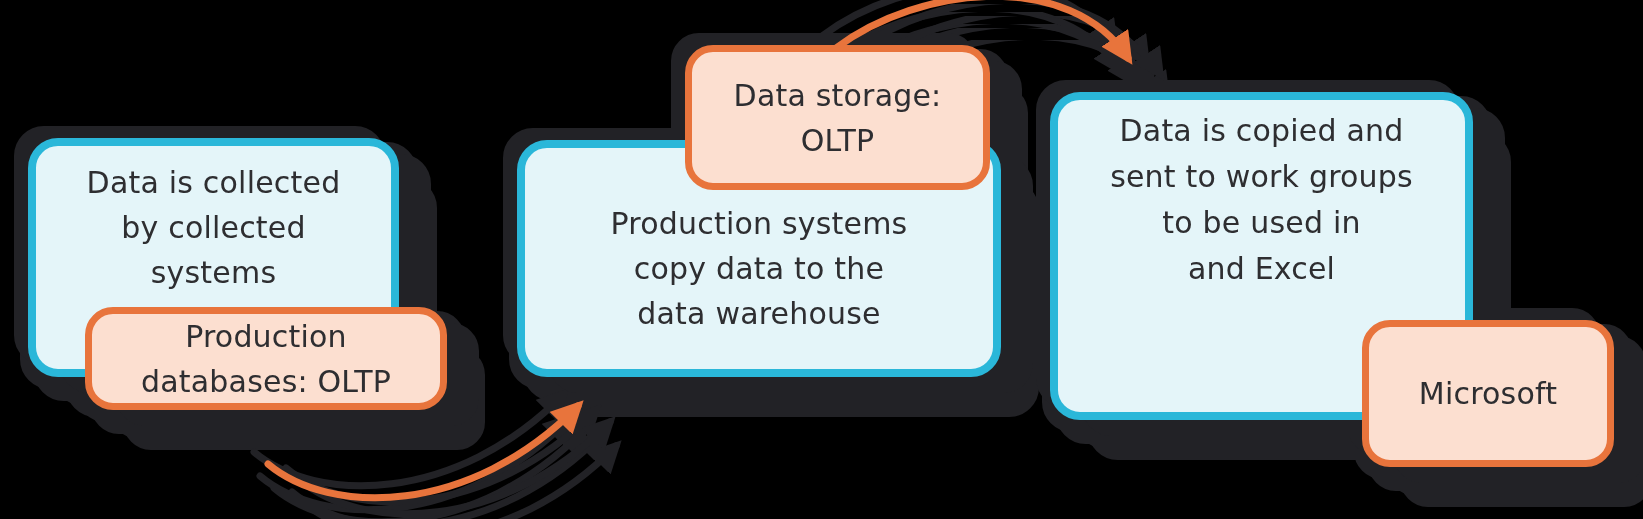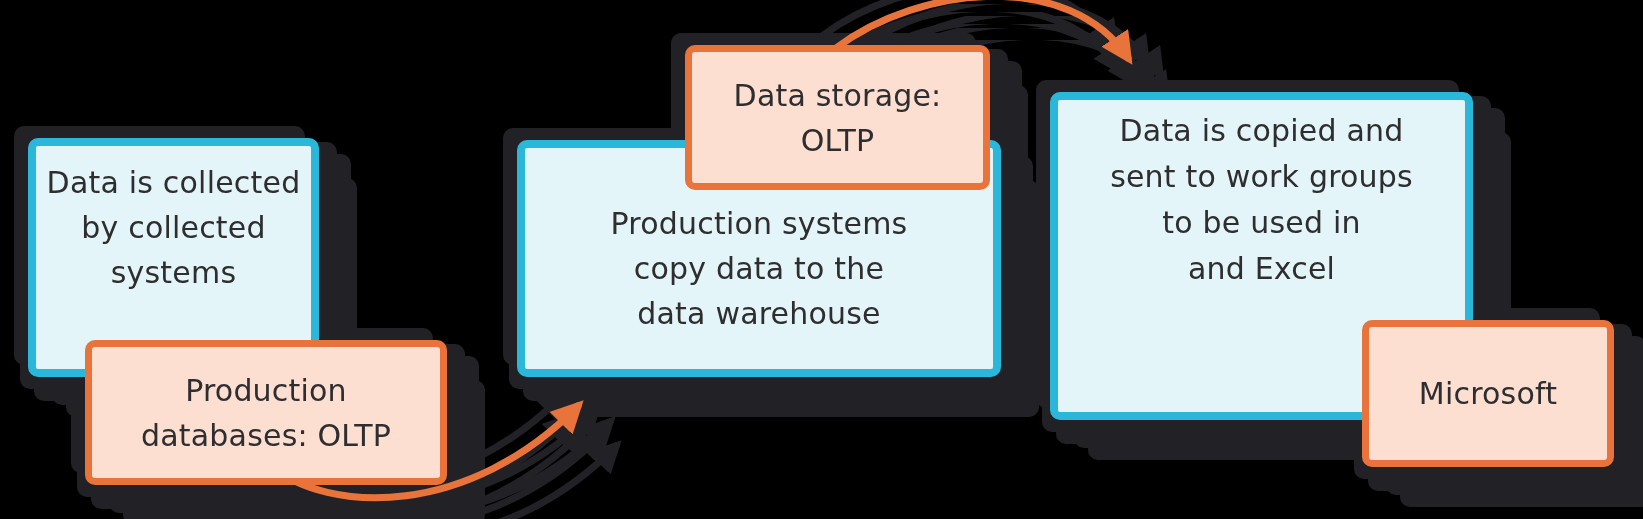--- a/index.html
+++ b/index.html
@@ -18,25 +18,25 @@
             drop-shadow(-14px -12px 0 var(--shadow))
             drop-shadow(6px 24px 0 var(--shadow));
   }
   .box{
     position:absolute; box-sizing:border-box;
     display:flex; flex-direction:column; align-items:center;
     color:var(--text); font-size:30px; line-height:45px; text-align:center;
     letter-spacing:0.2px;
   }
   .box-blue{
-    background:var(--blue-fill); border:8px solid var(--cyan); border-radius:10px;
+    background:var(--blue-fill); border:8px solid var(--cyan); border-radius:30px;
     justify-content:flex-start;
   }
   .box-orange{
-    background:var(--orange-fill); border:7px solid var(--orange); border-radius:10px;
+    background:var(--orange-fill); border:7px solid var(--orange); border-radius:28px;
     justify-content:center;
   }
   .line{white-space:nowrap;}
   #arrows{position:absolute; left:0; top:0; z-index:1;}
   .box-blue{z-index:2;} .box-orange{z-index:3;}
   .arrow-path{fill:none; stroke:var(--arrow); stroke-width:7; stroke-linecap:round;}
   .arrow-head{fill:var(--arrow);}
 </style>
 </head>
 <body>
@@ -47,27 +47,27 @@
     <svg id="arrows" width="1643" height="519" viewBox="0 0 1643 519">
       <defs>
         <marker id="ah" viewBox="0 0 10 10" refX="7.5" refY="5" markerWidth="4.6" markerHeight="4.6" orient="auto-start-reverse">
           <path class="arrow-head" d="M 0 0 L 10 5 L 0 10 z"></path>
         </marker>
       </defs>
       <path class="arrow-path" marker-end="url(#ah)" d="M 268 464 C 330 516, 470 516, 578 406"></path>
       <path class="arrow-path" marker-end="url(#ah)" d="M 836 48 C 920 -15, 1070 -30, 1128 58"></path>
     </svg>
 
-    <div class="box box-blue" style="left:28px; top:138px; width:291px; height:239px; padding-top:14px;">
+    <div class="box box-blue" style="left:28px; top:138px; width:371px; height:239px; padding-top:14px;">
       <div class="line">Data is collected</div>
       <div class="line">by collected</div>
       <div class="line">systems</div>
     </div>
 
-    <div class="box box-orange" style="left:85px; top:340px; width:362px; height:145px;">
+    <div class="box box-orange" style="left:85px; top:307px; width:362px; height:103px;">
       <div class="line">Production</div>
       <div class="line">databases: OLTP</div>
     </div>
 
     <div class="box box-blue" style="left:517px; top:140px; width:484px; height:237px; padding-top:53px;">
       <div class="line">Production systems</div>
       <div class="line">copy data to the</div>
       <div class="line">data warehouse</div>
     </div>
 

